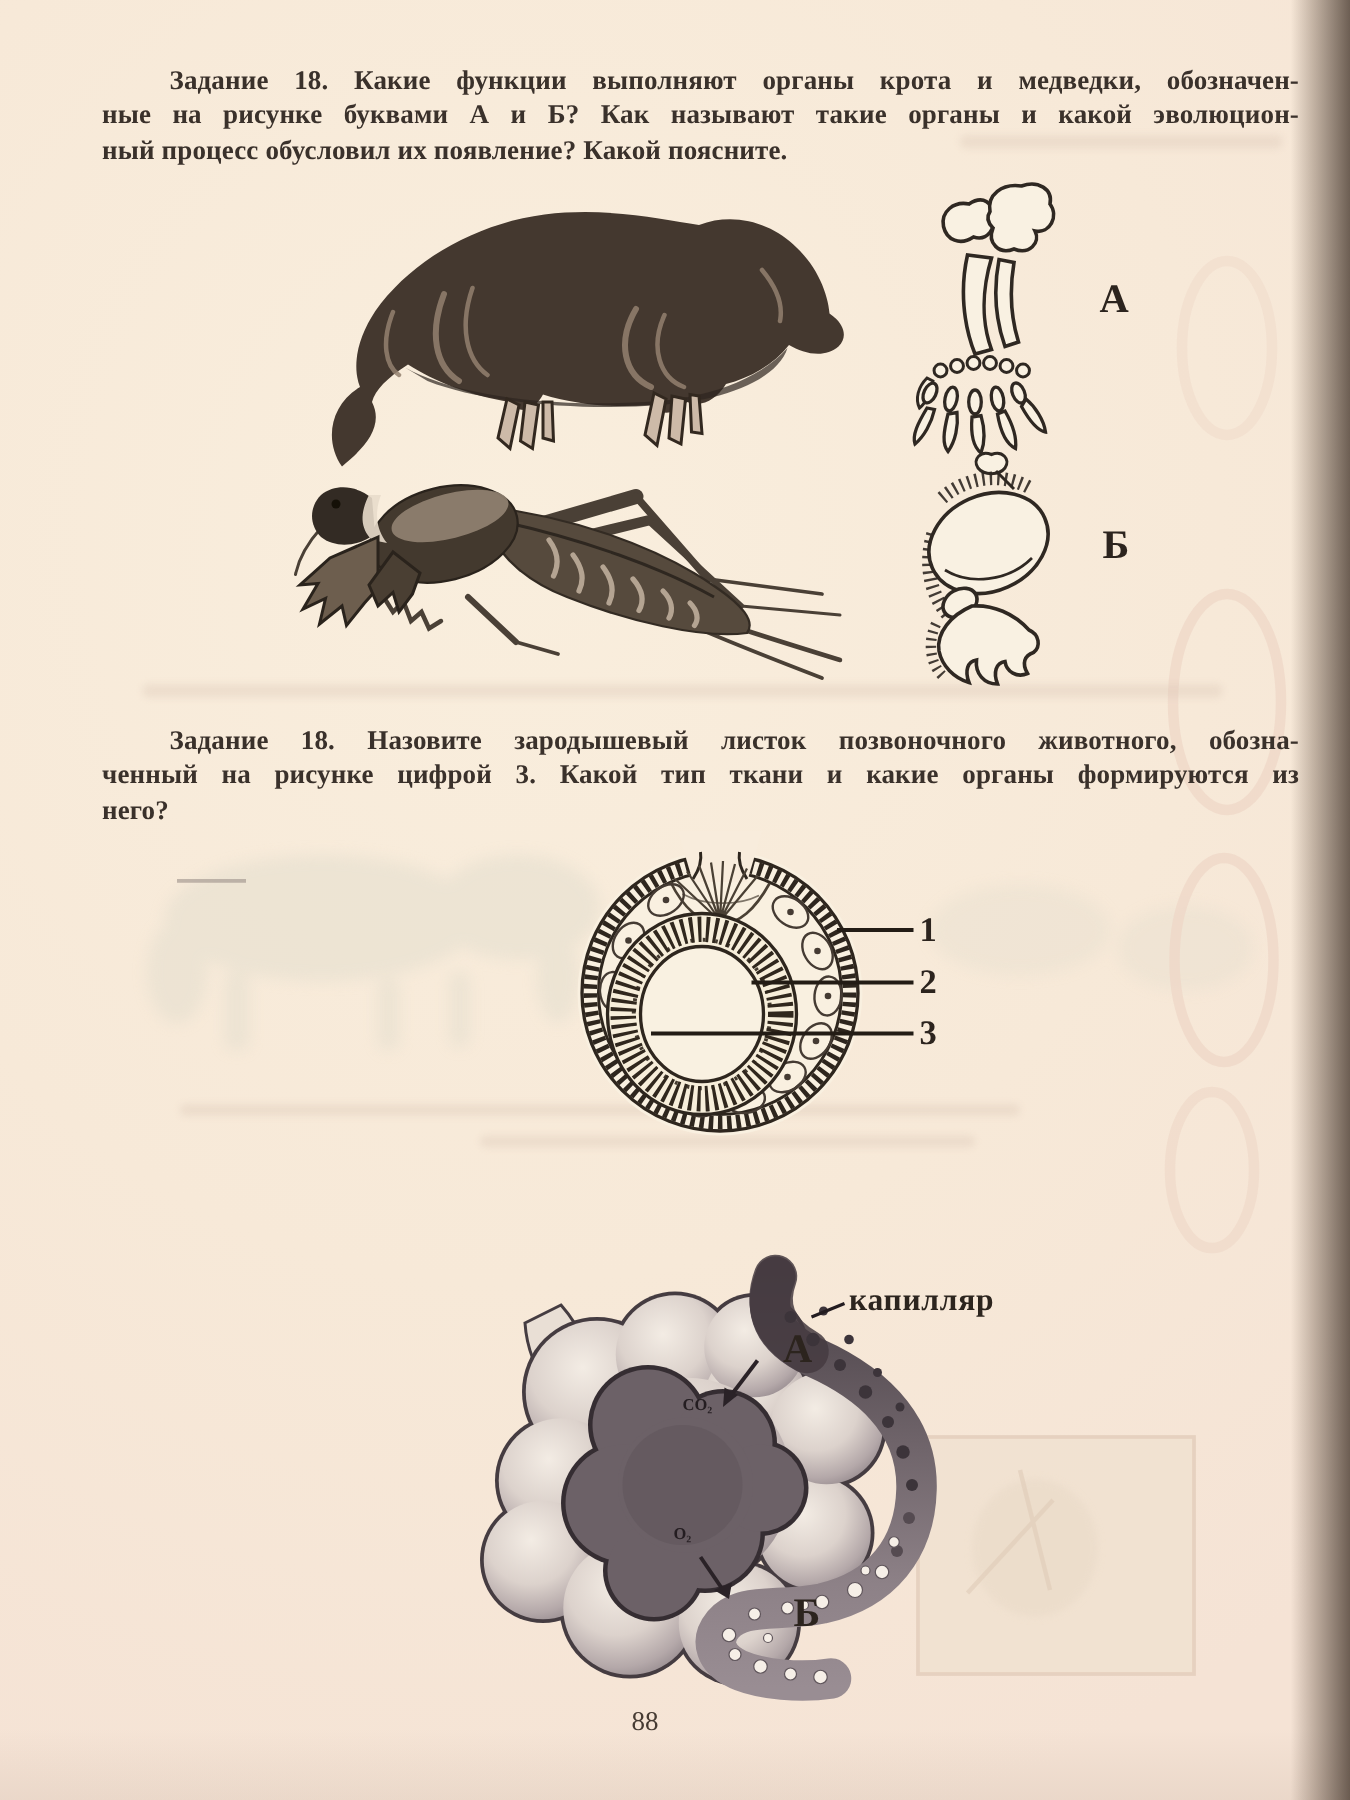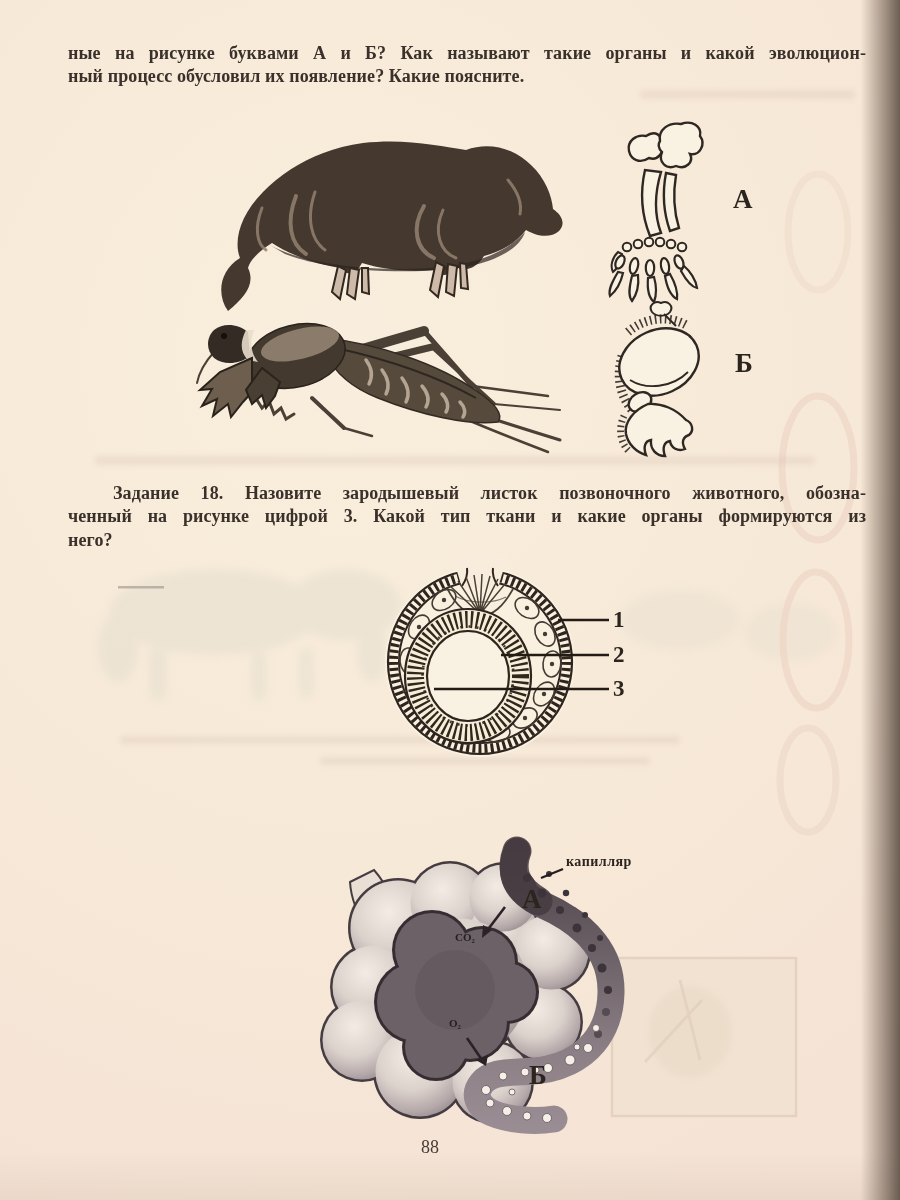--- a/index.html
+++ b/index.html
@@ -14,21 +14,21 @@
     color:#3a312b;
   }
   .art{position:absolute;left:0;top:0;}
   .para{position:absolute;left:68px;width:798px;font-weight:700;font-size:18px;line-height:23.4px;letter-spacing:.1px;}
   .line{text-align:justify;text-align-last:justify;}
   .line.last{text-align:left;text-align-last:left;}
   .ind{text-indent:45px;}
   .fig-label{position:absolute;font-weight:700;color:#2c241e;}
   .lab-27{font-size:27px;}
   .lab-23{font-size:23px;}
-  .lab-22{font-size:14px;letter-spacing:.5px;}
+  .lab-22{font-size:21px;letter-spacing:.5px;}
   .lab-15{font-size:11px;color:#241d21;}
   .pageno{position:absolute;left:421px;top:1137px;width:100px;text-align:left;font-size:18px;font-weight:400;color:#463b33;}
 </style>
 </head>
 <body>
 
 <div class="page">
 
   <svg class="art" width="900" height="1200" viewBox="0 0 900 1200">
     <defs>
@@ -332,22 +332,23 @@
         <polygon points="482,938 492,930 483,925" fill="#2a2227"></polygon>
       </g>
       <g>
         <path d="M 467,1038 L 482,1060" stroke="#2a2227" stroke-width="2.6" fill="none"></path>
         <polygon points="486,1066 488,1055 476,1060" fill="#2a2227"></polygon>
       </g>
     </g>
   </svg>
 
   <div class="para" style="top:42px;">
+    <div class="line ind"><span>Задание 18.</span> <span>Какие функции выполняют органы крота и медведки, обозначен-</span></div>
     <div class="line">ные на рисунке буквами А и Б? Как называют такие органы и какой эволюцион-</div>
-    <div class="line last">ный процесс обусловил их появление? Какие поясните.</div>
+    <div class="line last">ный процесс обусловил их появление? Какой поясните.</div>
   </div>
 
   <div class="para" style="top:482px;">
     <div class="line ind"><span>Задание 18.</span> <span>Назовите зародышевый листок позвоночного животного, обозна-</span></div>
     <div class="line">ченный на рисунке цифрой 3. Какой тип ткани и какие органы формируются из</div>
     <div class="line last">него?</div>
   </div>
 
 
   <div class="fig-label lab-27" style="left:733px;top:184px;">А</div>

